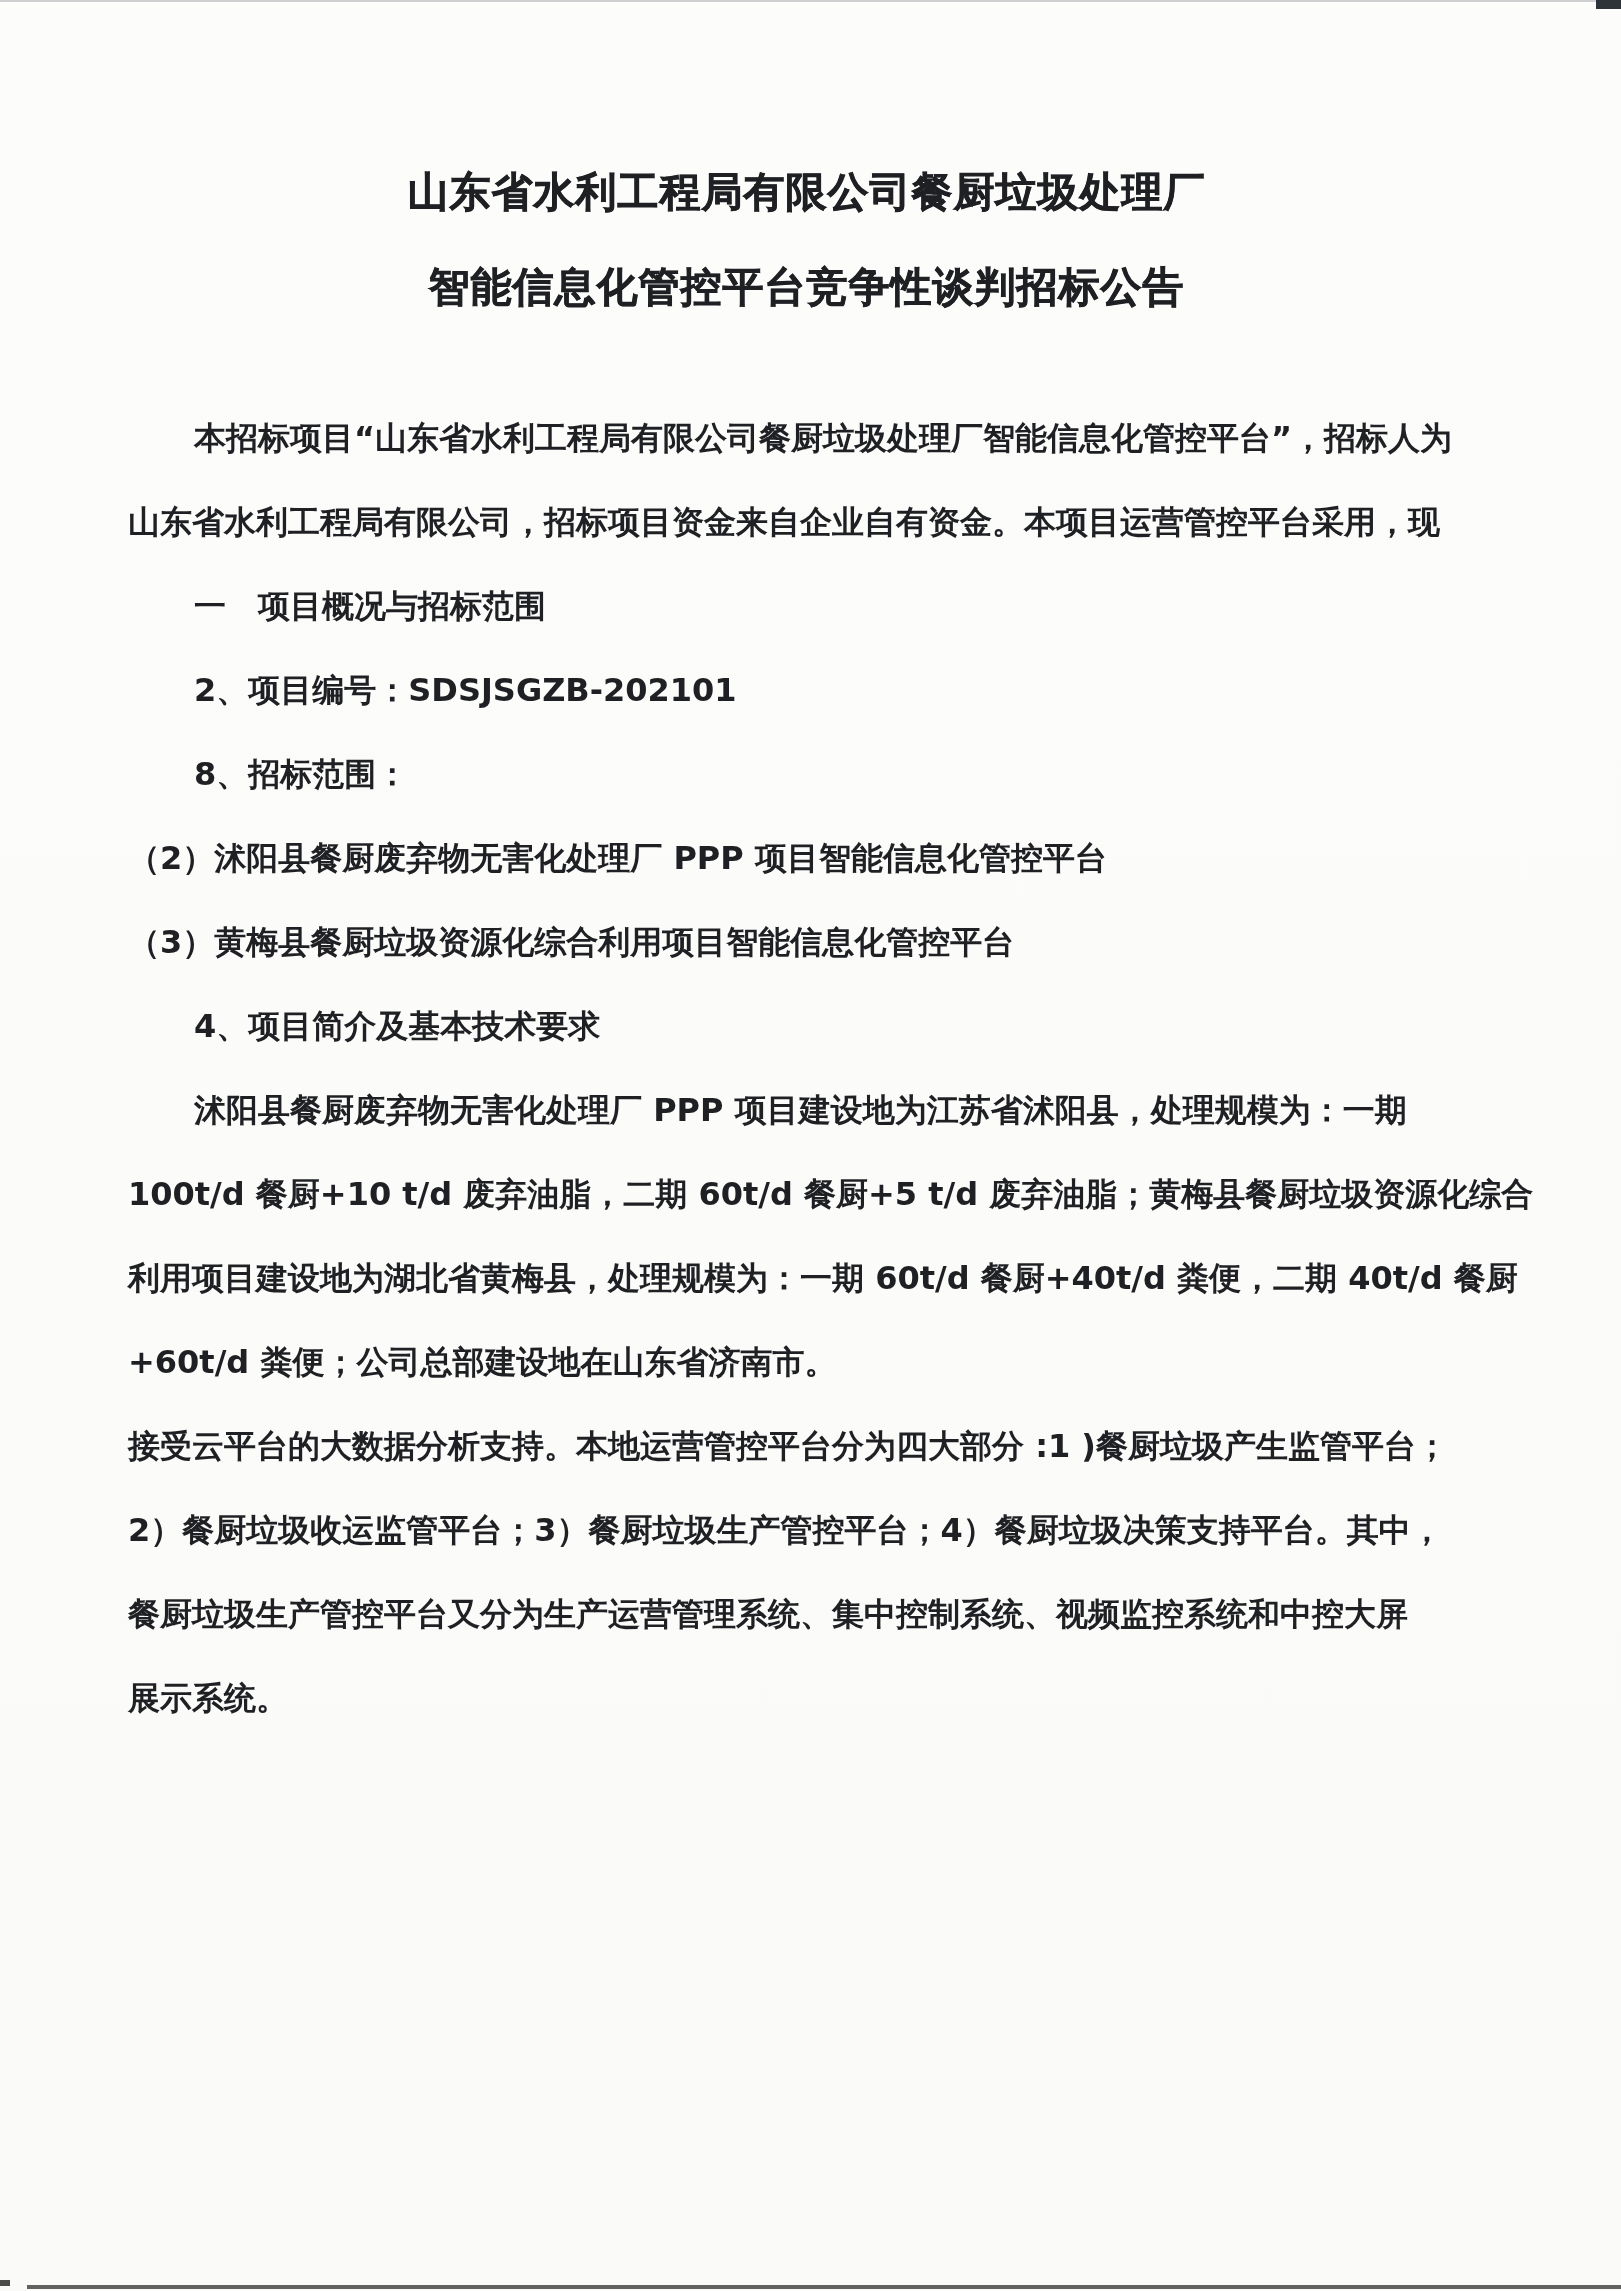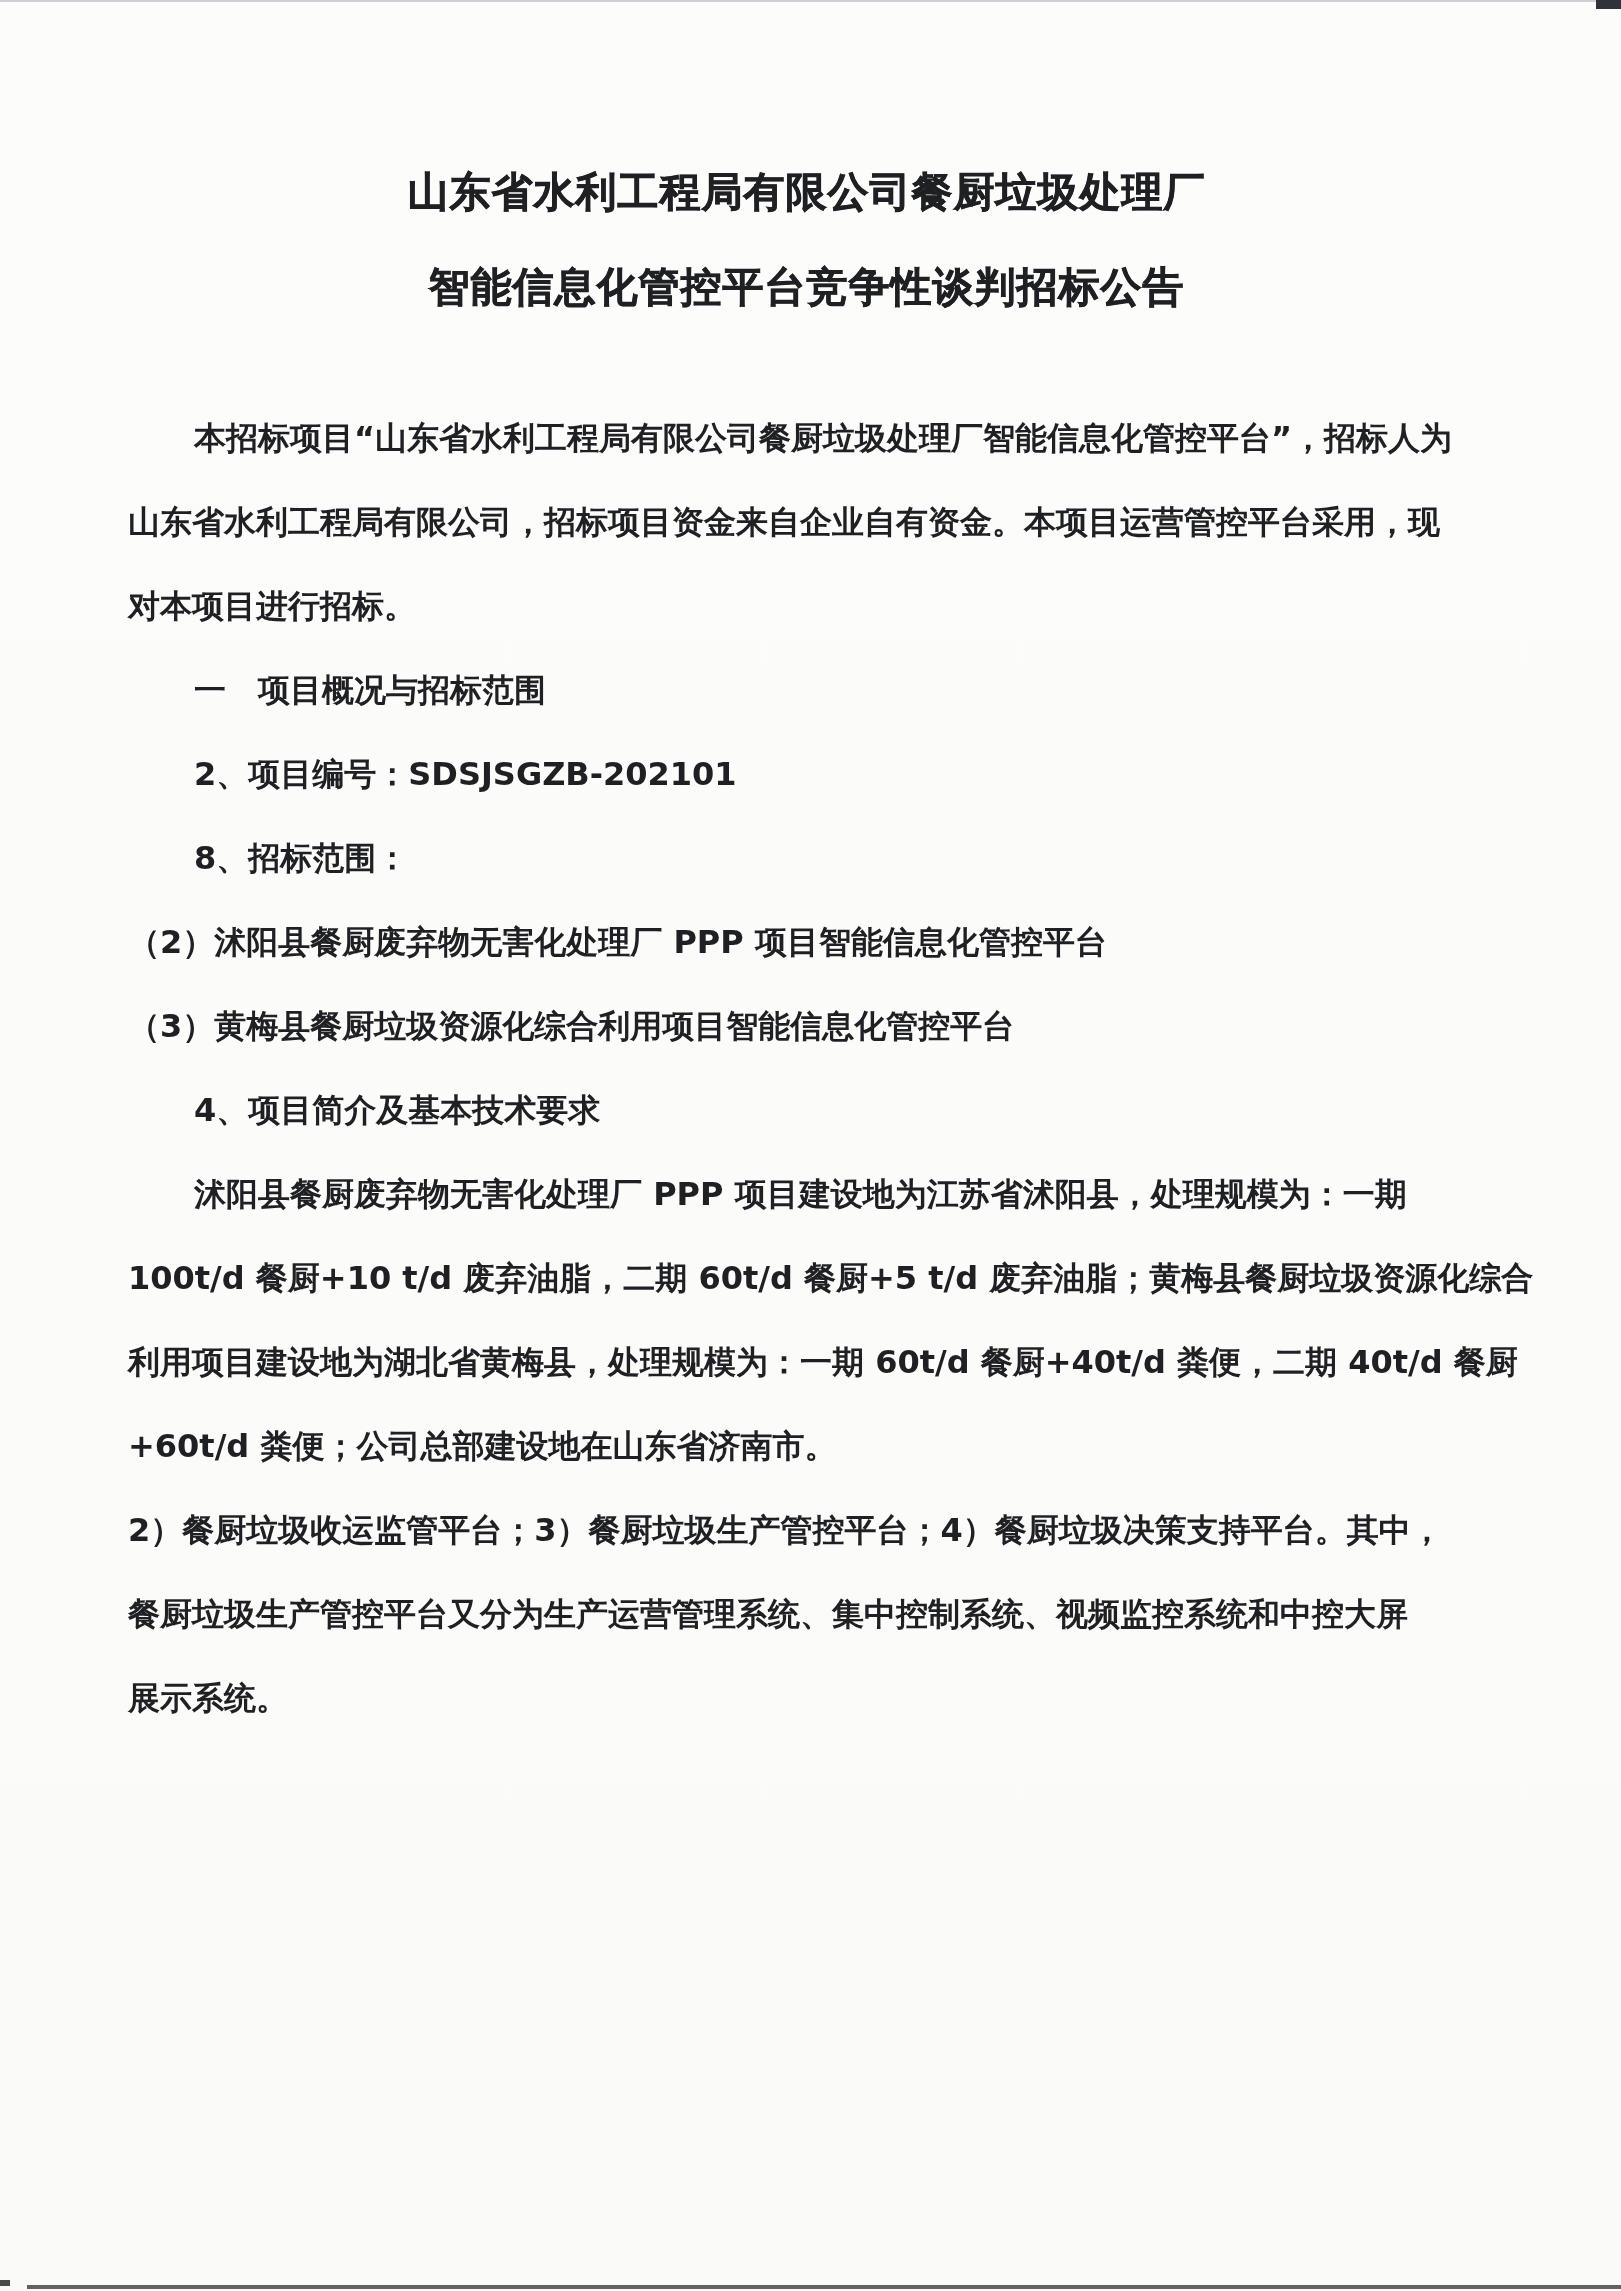--- a/index.html
+++ b/index.html
@@ -85,30 +85,30 @@
   <div class="artifact bottom-left-dot"></div>
 
   <div class="title-block">
     <div class="title-line">山东省水利工程局有限公司餐厨垃圾处理厂</div>
     <div class="title-line">智能信息化管控平台竞争性谈判招标公告</div>
   </div>
 
   <div class="body-block" id="body-block">
       <div class="text-line indent">本招标项目“山东省水利工程局有限公司餐厨垃圾处理厂智能信息化管控平台”，招标人为</div>
       <div class="text-line">山东省水利工程局有限公司，招标项目资金来自企业自有资金。本项目运营管控平台采用，现</div>
-      <div class="text-line">对本项目进行招标。</div>
       <div class="text-line indent">一　项目概况与招标范围</div>
       <div class="text-line indent">2、项目编号：SDSJSGZB-202101</div>
       <div class="text-line indent">8、招标范围：</div>
       <div class="text-line">（2）沭阳县餐厨废弃物无害化处理厂 PPP 项目智能信息化管控平台</div>
       <div class="text-line">（3）黄梅县餐厨垃圾资源化综合利用项目智能信息化管控平台</div>
       <div class="text-line indent">4、项目简介及基本技术要求</div>
       <div class="text-line indent">沭阳县餐厨废弃物无害化处理厂 PPP 项目建设地为江苏省沭阳县，处理规模为：一期</div>
       <div class="text-line">100t/d 餐厨+10 t/d 废弃油脂，二期 60t/d 餐厨+5 t/d 废弃油脂；黄梅县餐厨垃圾资源化综合</div>
       <div class="text-line">利用项目建设地为湖北省黄梅县，处理规模为：一期 60t/d 餐厨+40t/d 粪便，二期 40t/d 餐厨</div>
       <div class="text-line">+60t/d 粪便；公司总部建设地在山东省济南市。</div>
+      <div class="text-line">接受云平台的大数据分析支持。本地运营管控平台分为四大部分 :1 )餐厨垃圾产生监管平台；</div>
       <div class="text-line">2）餐厨垃圾收运监管平台；3）餐厨垃圾生产管控平台；4）餐厨垃圾决策支持平台。其中，</div>
       <div class="text-line">餐厨垃圾生产管控平台又分为生产运营管理系统、集中控制系统、视频监控系统和中控大屏</div>
       <div class="text-line">展示系统。</div>
     </div>
 
 </div>
 
 
 </body></html>

